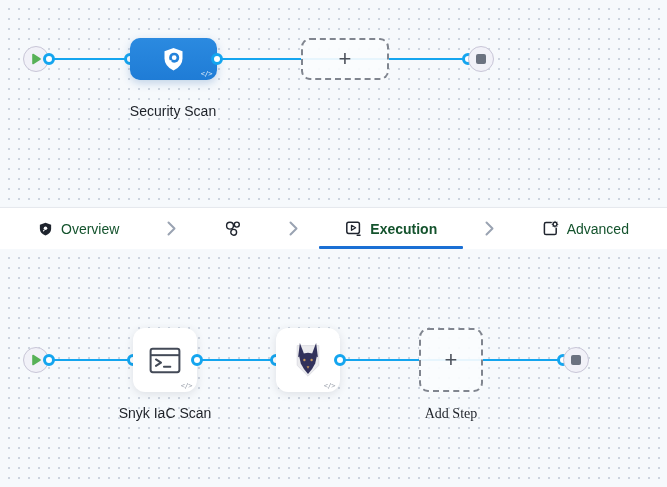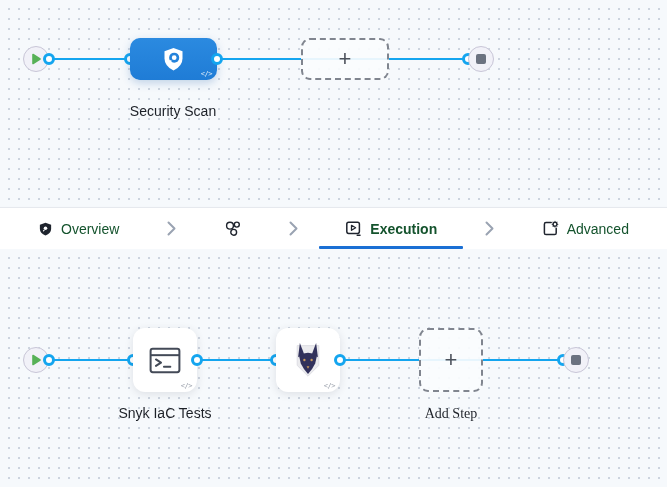--- a/index.html
+++ b/index.html
@@ -238,15 +238,15 @@
 
   <div class="dashed-box" style="left:419px;top:79px;width:64px;height:64px;">
     <span class="plus-glyph">+</span>
   </div>
 
   <div class="ring" style="left:557px;top:105px;"></div>
   <div class="terminal-node" style="left:563px;top:98px;">
     <span class="end-square"></span>
   </div>
 
-  <div class="node-label" style="left:95px;top:155px;width:140px;">Snyk IaC Tests</div>
+  <div class="node-label" style="left:95px;top:155px;width:140px;">Snyk IaC Scan</div>
   <div class="node-label" style="left:391px;top:155px;width:120px;font-family:Liberation Serif, serif;">Add Step</div>
 </div>
 
 </body></html>

